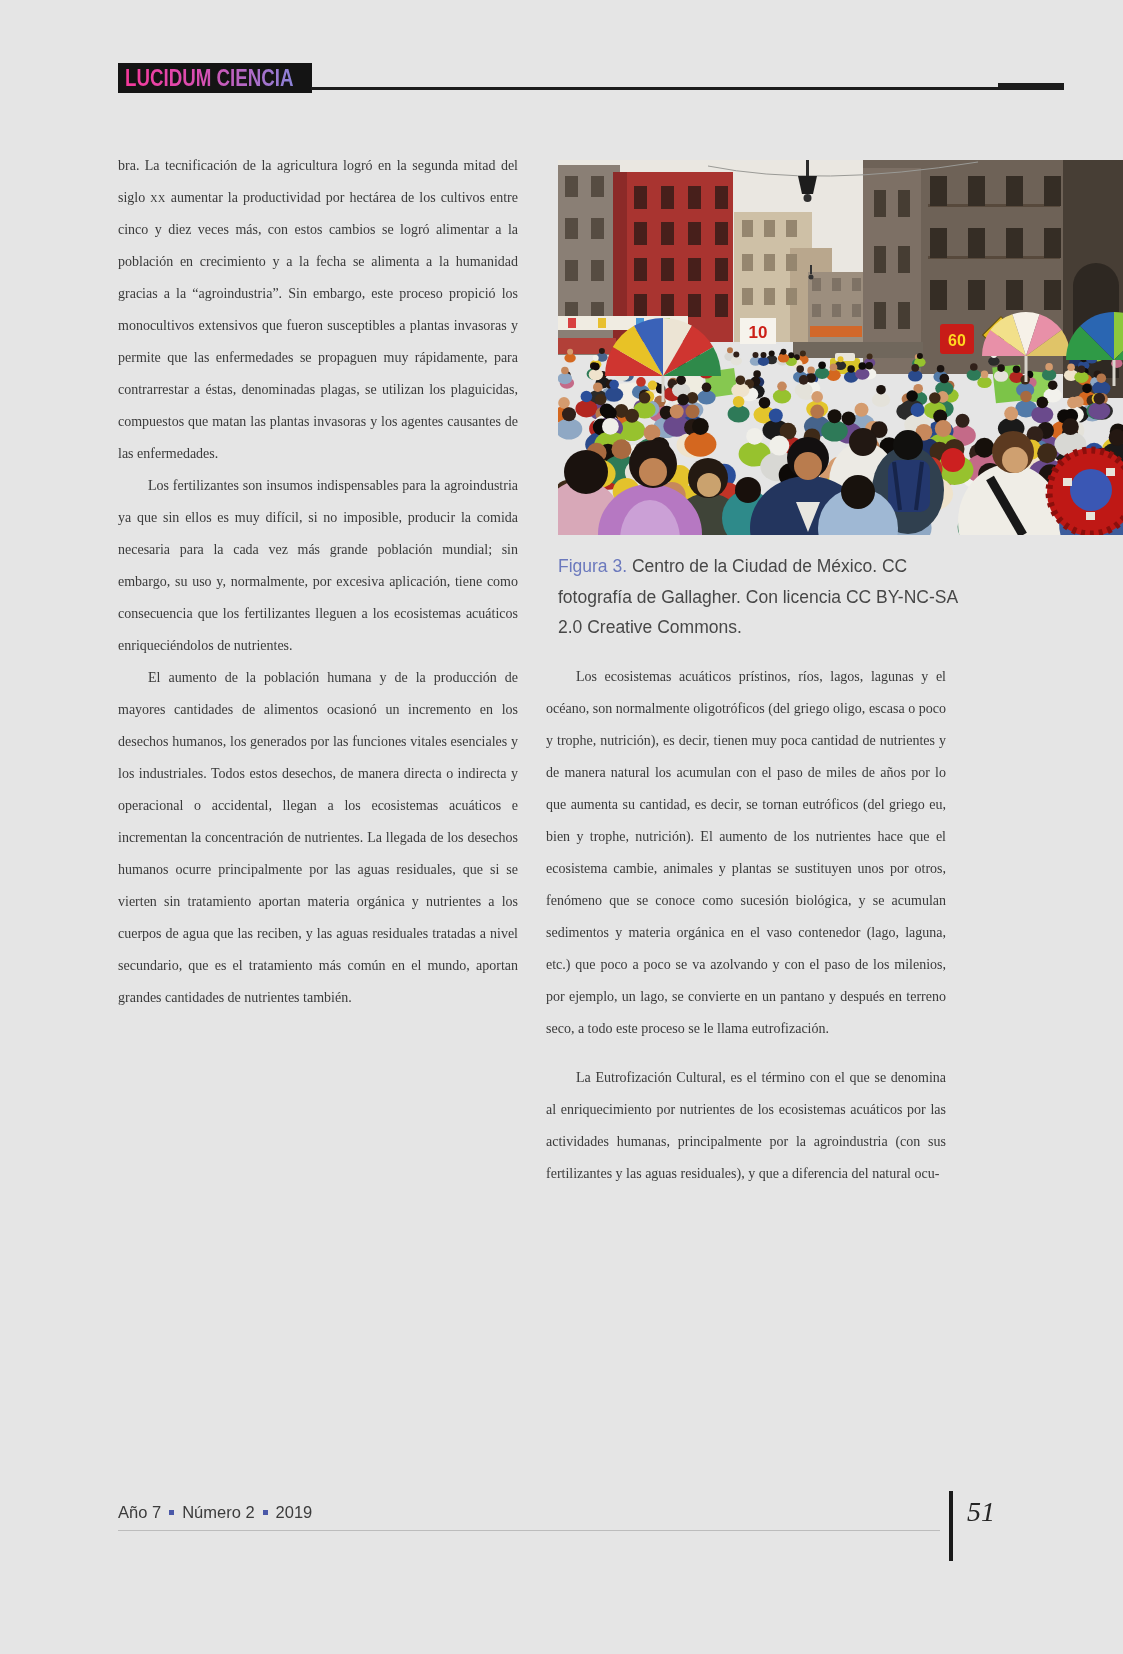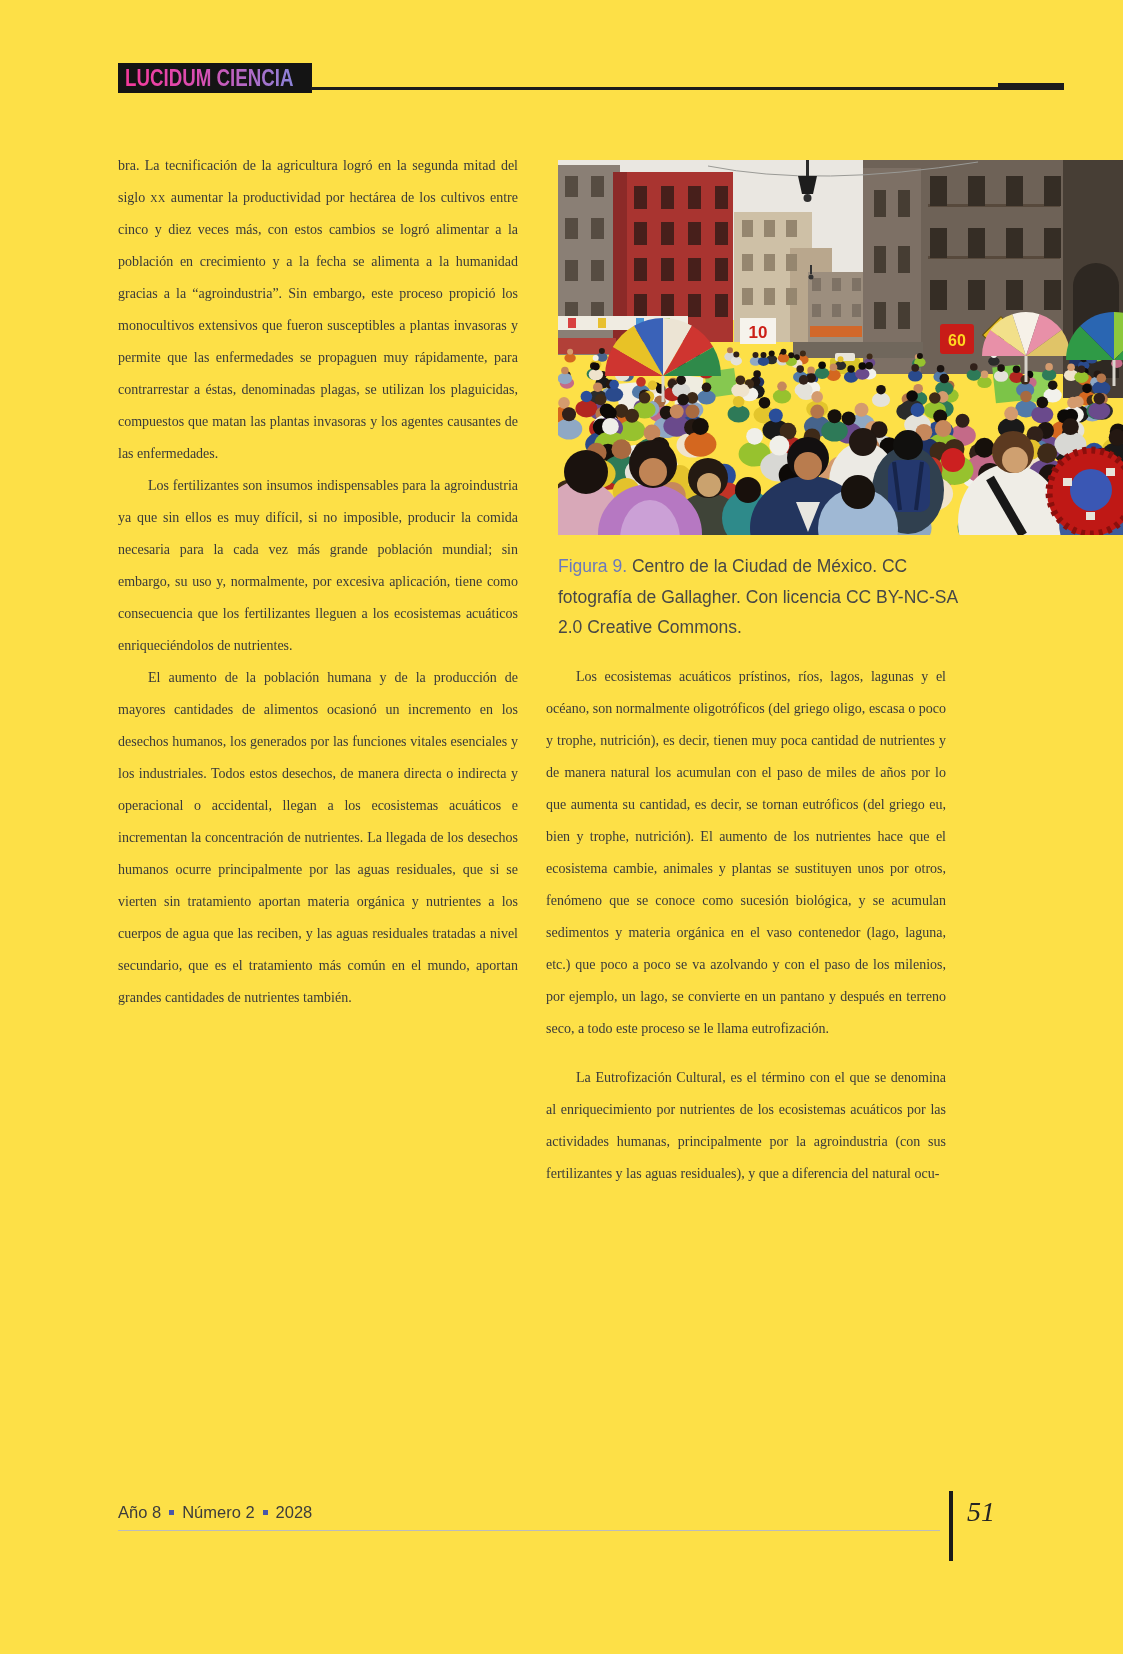--- a/index.html
+++ b/index.html
@@ -1,16 +1,16 @@
 <!DOCTYPE html>
 <html lang="es"><head>
 <meta charset="utf-8">
 <style>
   html,body{margin:0;padding:0;background:#ffffff;}
-  .page{position:relative;width:1123px;height:1654px;background:#fde047;overflow:hidden;
+  .page{position:relative;width:1123px;height:1654px;background:#e5e5e5;overflow:hidden;
         font-family:"Liberation Serif",serif;}
   
   .brand-box{position:absolute;left:118px;top:63px;width:194px;height:30px;background:#141414;
              display:flex;align-items:center;padding-left:7px;box-sizing:border-box;}
   .brand-text{font-family:"Liberation Sans",sans-serif;font-weight:bold;font-size:24px;
               transform:scaleX(.78);transform-origin:0 50%;white-space:nowrap;
               background:linear-gradient(90deg,#f5399b 0%,#d84fb2 45%,#8c83d8 100%);
               -webkit-background-clip:text;background-clip:text;color:transparent;}
   .header-rule{position:absolute;left:311px;top:87px;width:689px;height:3px;background:#1c1c1c;}
   .header-rule-accent{position:absolute;left:998px;top:83px;width:66px;height:7px;background:#1c1c1c;}
@@ -610,36 +610,36 @@
               <circle cx="533" cy="332" r="44" fill="#bf1815"></circle>
               <circle cx="533" cy="332" r="42" fill="none" stroke="#8a0f0c" stroke-width="7" stroke-dasharray="4 5"></circle>
               <circle cx="533" cy="330" r="21" fill="#3a57b4"></circle>
               <rect x="505" cy="0" y="318" width="9" height="8" fill="#e8e4da"></rect>
               <rect x="548" y="308" width="9" height="8" fill="#e8e4da"></rect>
               <rect x="528" y="352" width="9" height="8" fill="#e8e4da"></rect>
             </g>
           </g>
         </g>
       </svg>
-      <figcaption><span class="fig-label">Figura 9.</span><span> Centro de la Ciudad de México. CC fotografía de Gallagher. Con licencia CC BY-NC-SA 2.0 Creative Commons.</span></figcaption>
+      <figcaption><span class="fig-label">Figura 3.</span><span> Centro de la Ciudad de México. CC fotografía de Gallagher. Con licencia CC BY-NC-SA 2.0 Creative Commons.</span></figcaption>
     </figure>
     <div class="rtext">
       <p class="body indent"><span>Los ecosistemas acuáticos prístinos, ríos, lagos, lagunas y el océano, son normalmente oligotróficos (del griego </span><span class="it">oligo</span><span>, escasa o poco y </span><span class="it">trophe</span><span>, nutrición), es decir, tienen muy poca cantidad de nutrientes y de manera natural los acumulan con el paso de miles de años por lo que aumenta su cantidad, es decir, se tornan eutróficos (del griego </span><span class="it">eu</span><span>, bien y </span><span class="it">trophe</span><span>, nutrición). El aumento de los nutrientes hace que el ecosistema cambie, animales y plantas se sustituyen unos por otros, fenómeno que se conoce como sucesión biológica, y se acumulan sedimentos y materia orgánica en el vaso contenedor (lago, laguna, etc.) que poco a poco se va azolvando y con el paso de los milenios, por ejemplo, un lago, se convierte en un pantano y después en terreno seco, a todo este proceso se le llama eutrofización.</span></p>
       <p class="body indent"><span>La Eutrofización Cultural, es el término con el que se denomina al enriquecimiento por nutrientes de los ecosistemas acuáticos por las actividades humanas, principalmente por la agroindustria (con sus fertilizantes y las aguas residuales), y que a diferencia del natural ocu-</span></p>
     </div>
   </section>
 
   <footer>
     <div class="footer-left">
       <div class="issue-line">
-        <span>Año 8</span>
+        <span>Año 7</span>
         <span class="sq"></span>
         <span>Número 2</span>
         <span class="sq"></span>
-        <span>2028</span>
+        <span>2019</span>
       </div>
       <div class="footer-rule"></div>
     </div>
     <div class="page-bar"></div>
     <div class="page-number">51</div>
   </footer>
 
 </div>
 
 </body></html>

